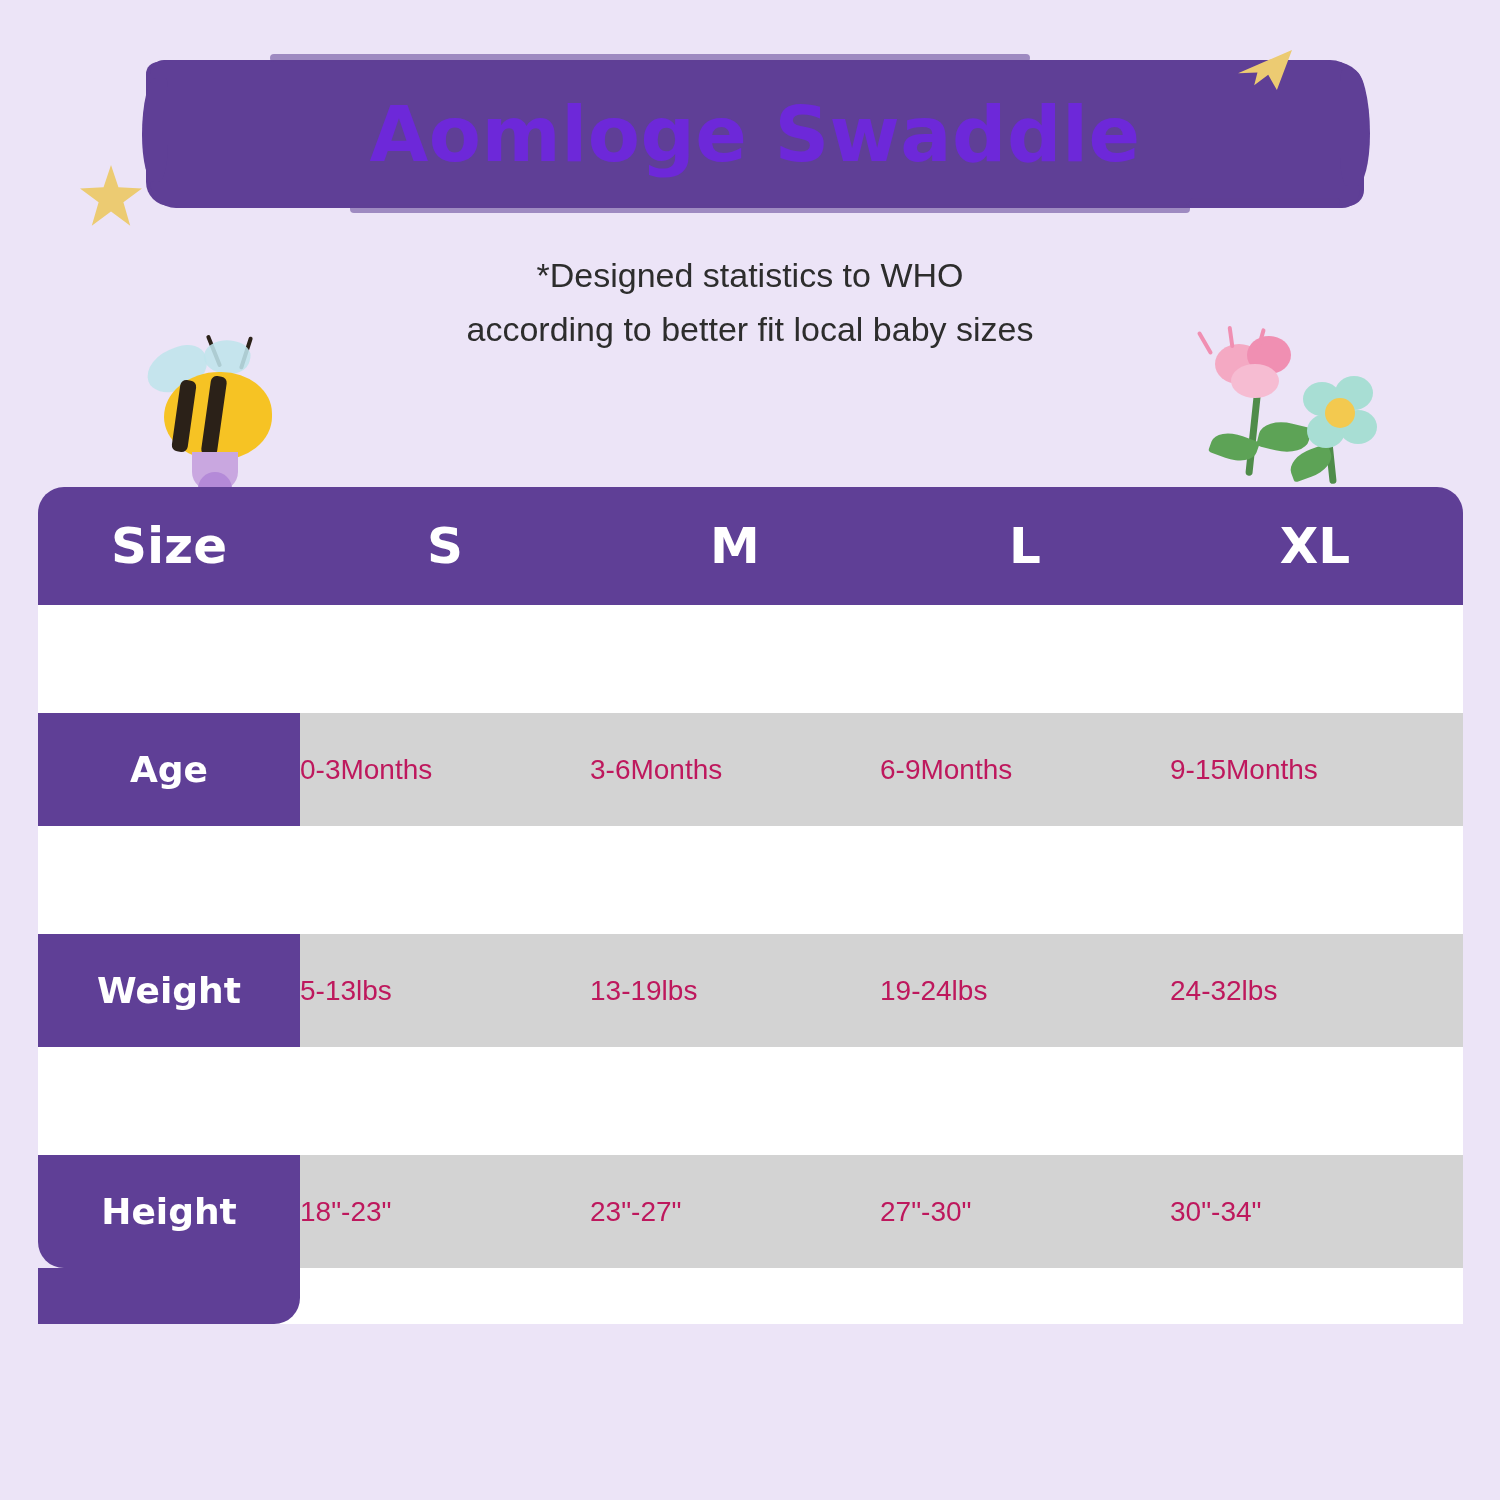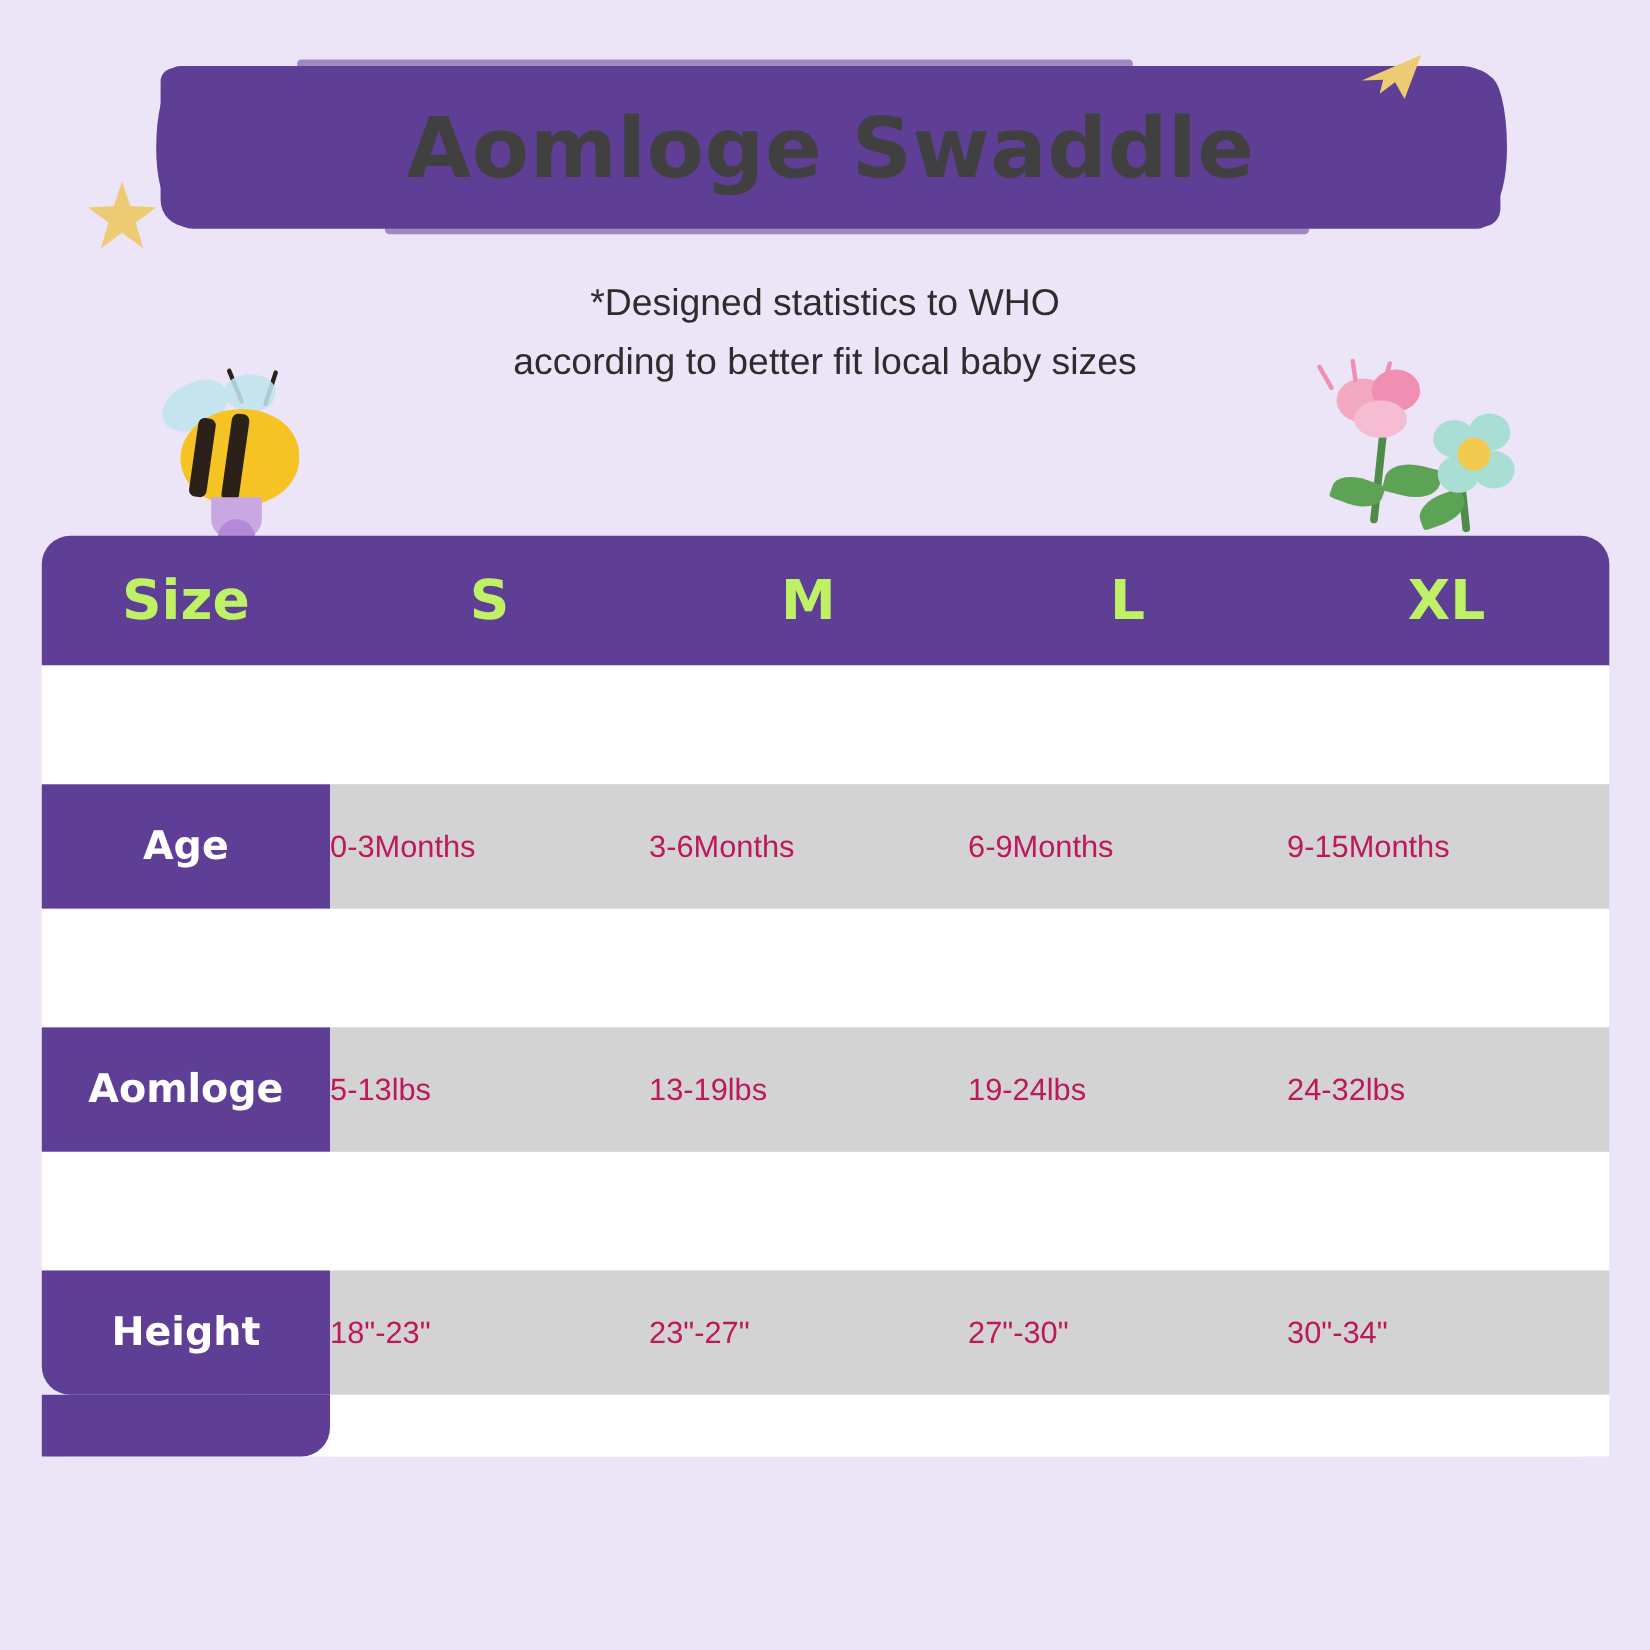--- a/index.html
+++ b/index.html
@@ -60,21 +60,21 @@
   }
   .banner-title {
     position: absolute;
     left: 0;
     top: 8px;
     width: 1210px;
     height: 148px;
     display: flex;
     align-items: center;
     justify-content: center;
-    color: #404040;
+    color: #6d28d9;
     font-size: 76px;
     font-weight: bold;
     letter-spacing: 0.5px;
     font-family: "DejaVu Sans", sans-serif;
   }
 
   
   .subtitle {
     position: absolute;
     left: 0;
@@ -151,21 +151,21 @@
     width: 1425px;
   }
   .table-head {
     display: flex;
     background: #5f3f96;
     border-radius: 26px 26px 0 0;
     height: 118px;
     align-items: center;
   }
   .head-cell {
-    color: #bef264;
+    color: #ffffff;
     font-size: 50px;
     font-weight: bold;
     font-family: "DejaVu Sans", sans-serif;
     text-align: center;
   }
   .col-label { width: 262px; }
   .col-val { width: 290px; }
 
   .spacer-row { height: 108px; background: #ffffff; }
 
@@ -281,21 +281,21 @@
       <div class="val-cell">0-3Months</div>
       <div class="val-cell">3-6Months</div>
       <div class="val-cell">6-9Months</div>
       <div class="val-cell">9-15Months</div>
     </div>
   </div>
 
   <div class="spacer-row"></div>
 
   <div class="data-row">
-    <div class="row-label">Aomloge</div>
+    <div class="row-label">Weight</div>
     <div class="row-values">
       <div class="val-cell">5-13lbs</div>
       <div class="val-cell">13-19lbs</div>
       <div class="val-cell">19-24lbs</div>
       <div class="val-cell">24-32lbs</div>
     </div>
   </div>
 
   <div class="spacer-row"></div>
 

